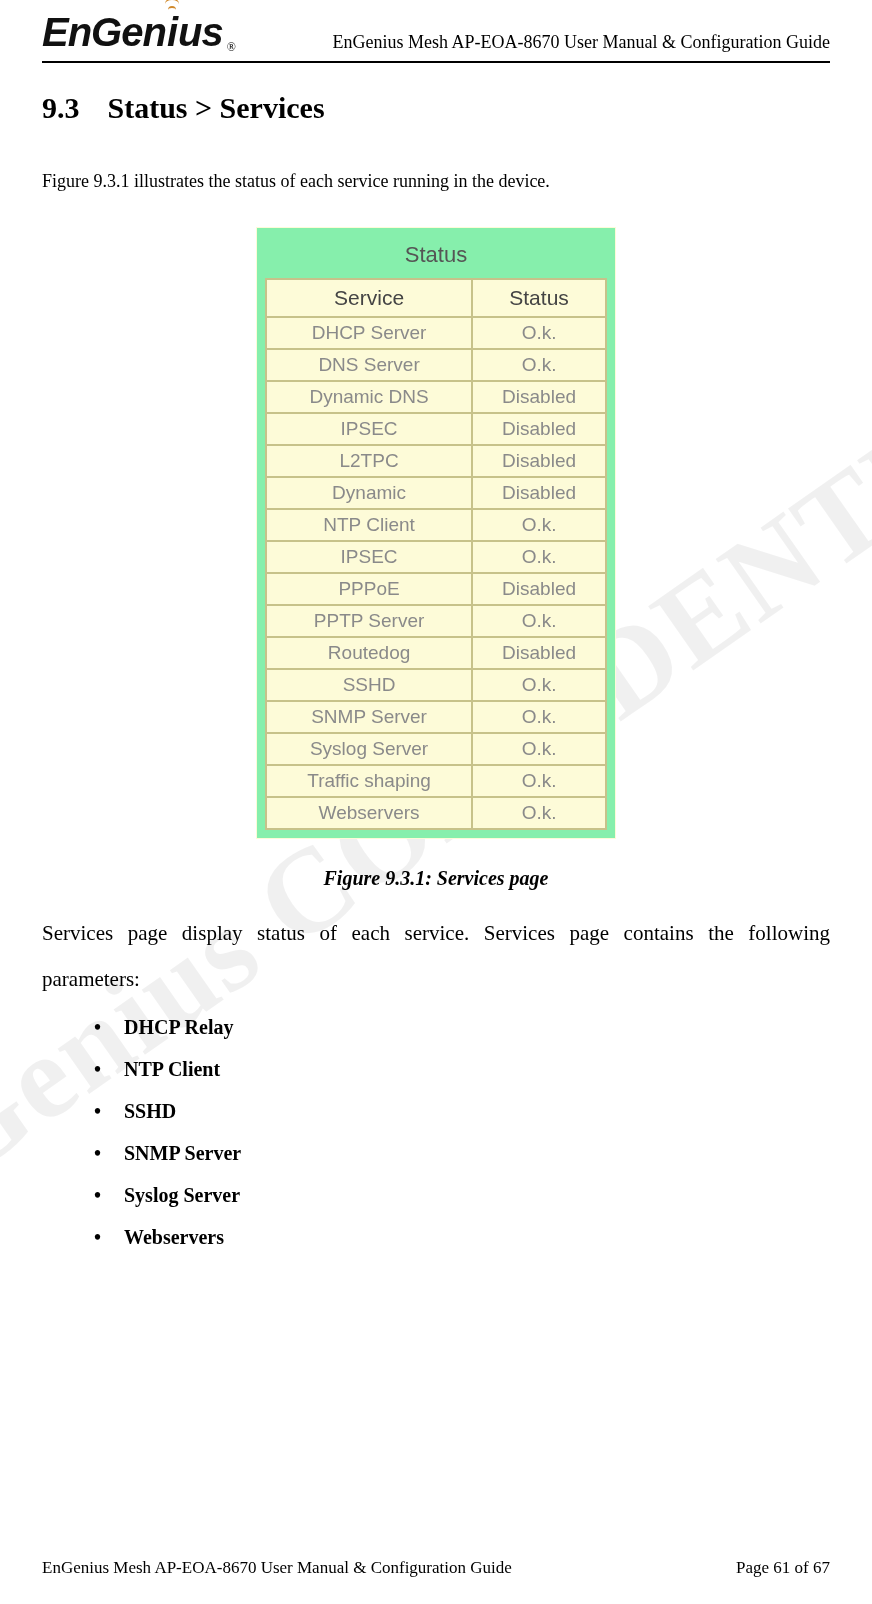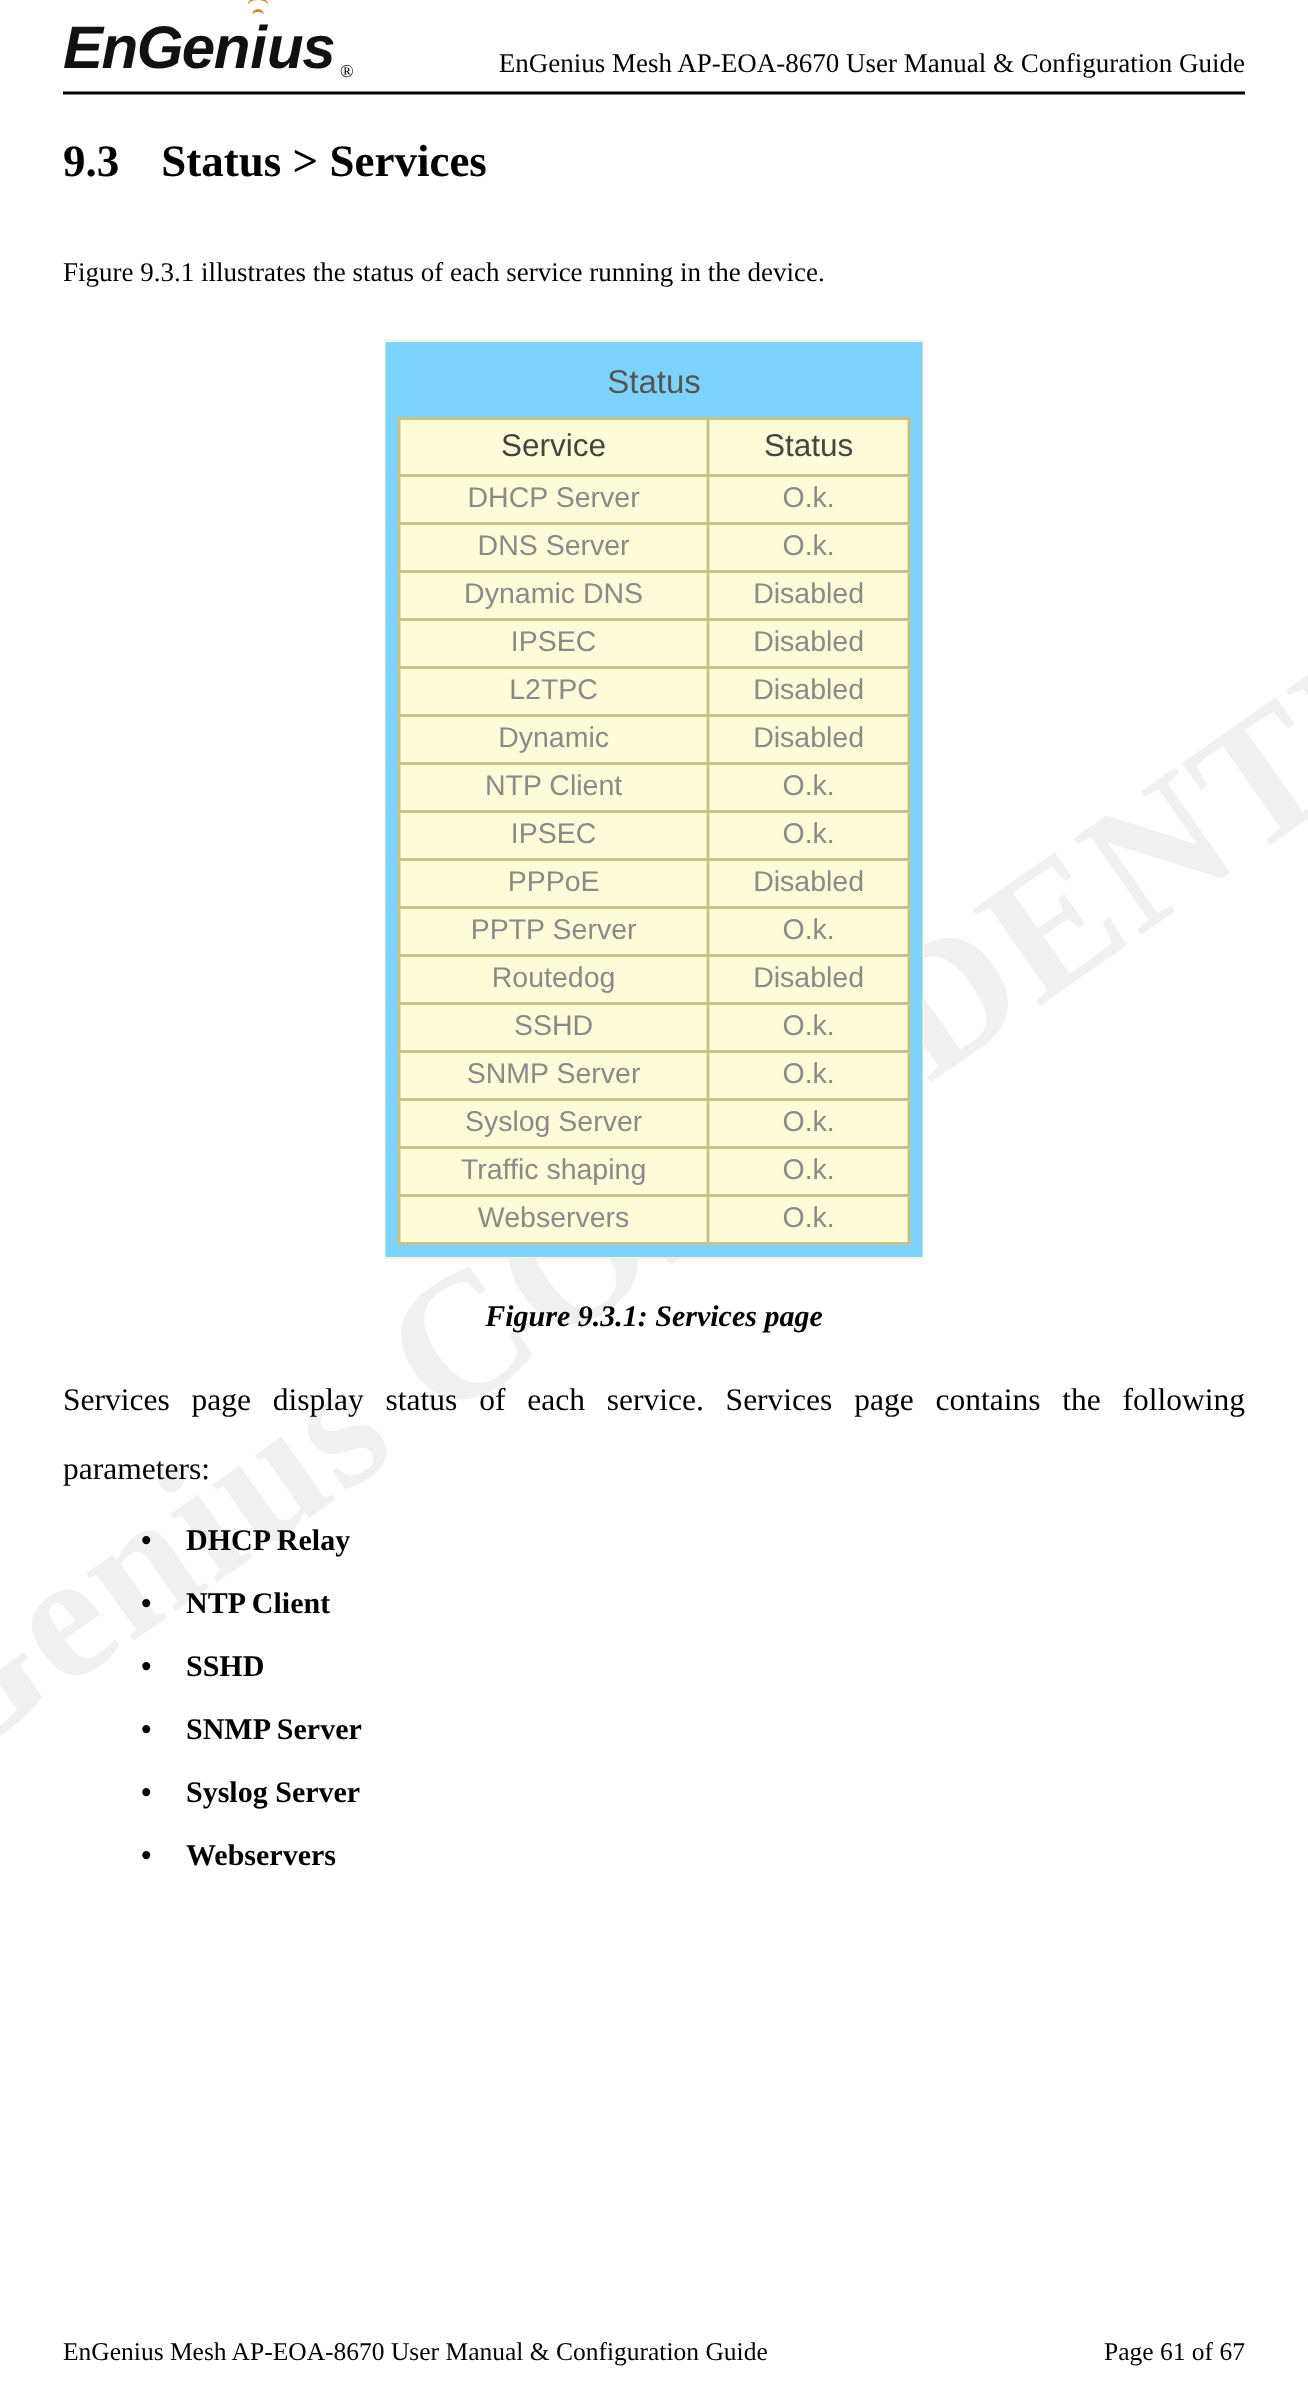--- a/index.html
+++ b/index.html
@@ -103,21 +103,21 @@
   p.desc {
     font-size: 21px;
     line-height: 2.2;
     text-align: justify;
     margin-top: 20px;
   }
   
   .figure-wrap { text-align: center; }
   .status-panel {
     display: inline-block;
-    background: #7dd3fc;
+    background: #86efac;
     border: 1px solid #fdfbd8;
     padding: 8px;
     width: 360px;
     margin: 0 auto;
   }
   .status-title {
     font-family: Verdana, Geneva, sans-serif;
     font-size: 22px;
     color: #555;
     text-align: center;

